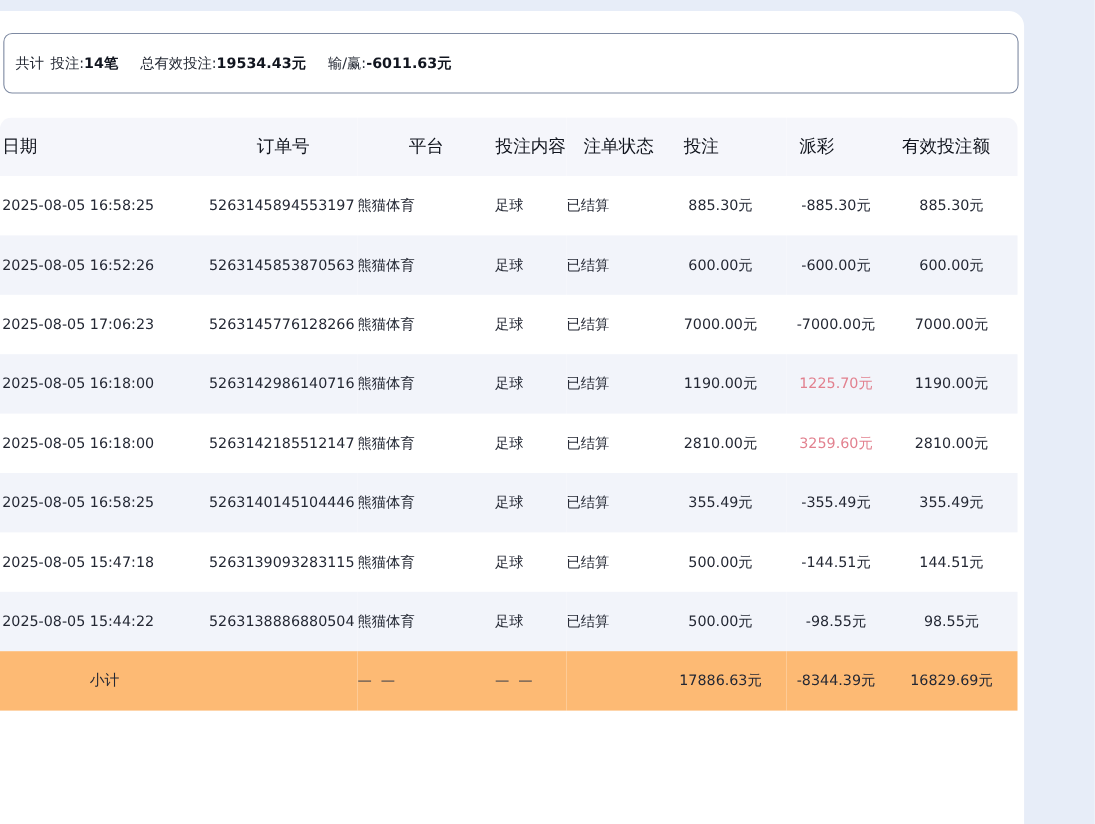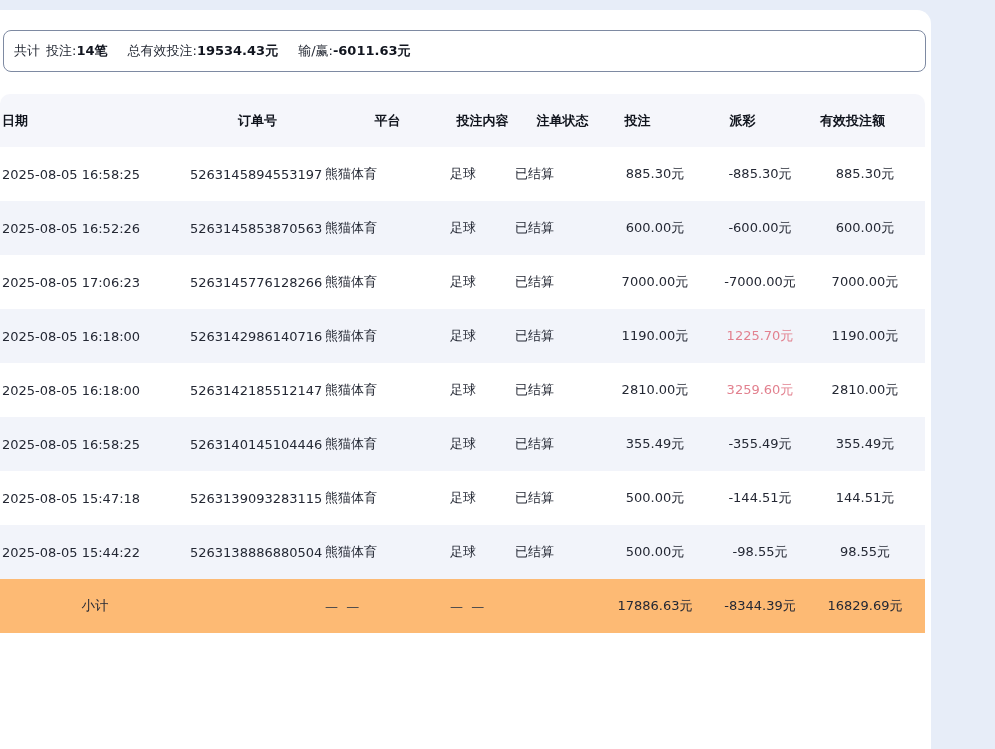--- a/index.html
+++ b/index.html
@@ -15,21 +15,21 @@
     position: absolute;
     top: 10px; left: 0;
     width: 931px; height: 739px;
     background: #ffffff;
     border-radius: 0 14px 0 0;
     padding-top: 20px;
   }
   
   .summary-box {
     margin: 0 5px 0 3px;
-    height: 42px;
+    height: 55px;
     border: 1px solid #7e8aa2;
     border-radius: 8px;
     background: #ffffff;
     display: flex;
     align-items: center;
     padding-left: 10px;
     font-size: 13px;
     color: #252a35;
     white-space: nowrap;
   }
@@ -41,22 +41,22 @@
     margin-top: 22px;
     border-collapse: collapse;
     table-layout: fixed;
     width: 925px;
     font-size: 13px;
     color: #242834;
   }
   thead th {
     height: 53px;
     background: #f5f6fb;
-    font-weight: bold;
-    font-size: 13px;
+    font-weight: normal;
+    font-size: 16px;
     color: #10141d;
     padding: 0;
     vertical-align: middle;
     white-space: nowrap;
   }
   thead th:first-child { border-radius: 10px 0 0 0; }
   thead th:last-child  { border-radius: 0 10px 0 0; }
   tbody td, tfoot td {
     height: 54px;
     padding: 0;

